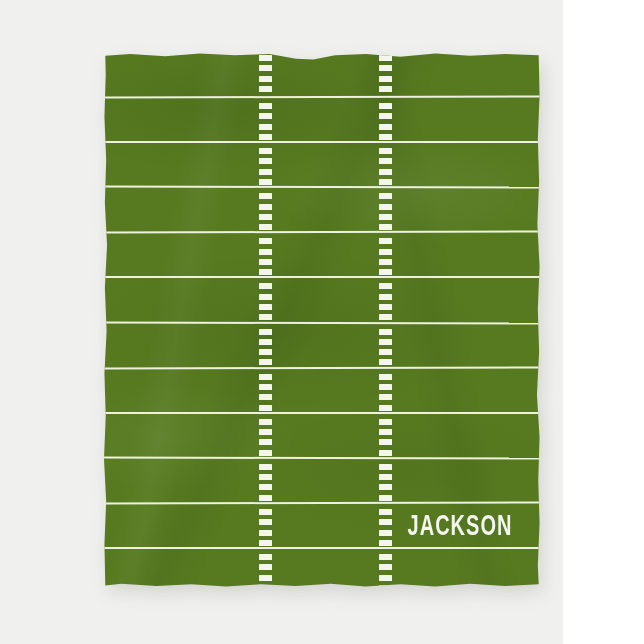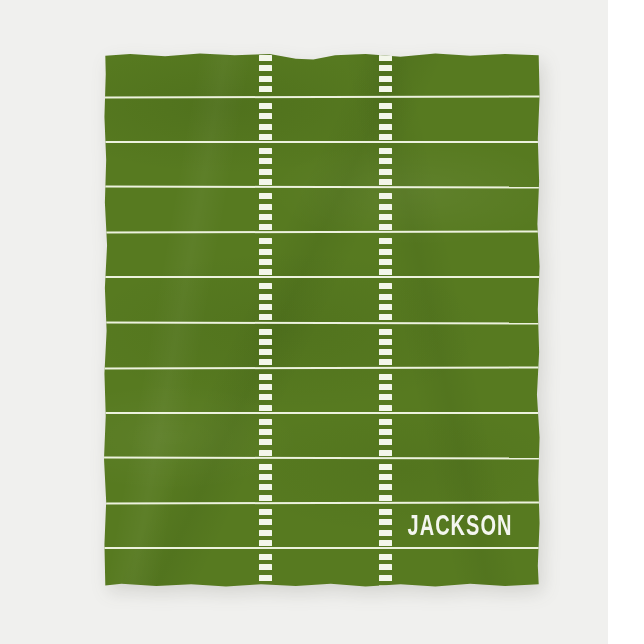--- a/index.html
+++ b/index.html
@@ -2,21 +2,21 @@
 <html style="--bg: #f0f0ee; --field: #577a20; --line: #edf2de; --hash: #f3f6ea; --nametext: #f4f6ef;"><head>
 <meta charset="utf-8">
 <style>
   html, body {
     margin: 0;
     padding: 0;
     font-family: "Liberation Sans", sans-serif;
   }
   .stage {
     position: relative;
-    width: 608px;
+    width: 563px;
     height: 644px;
     background: var(--bg, #f0f0ee);
     overflow: hidden;
   }
   .blanket-wrap {
     position: absolute;
     left: 104px;
     top: 53px;
     width: 436px;
     height: 534px;

